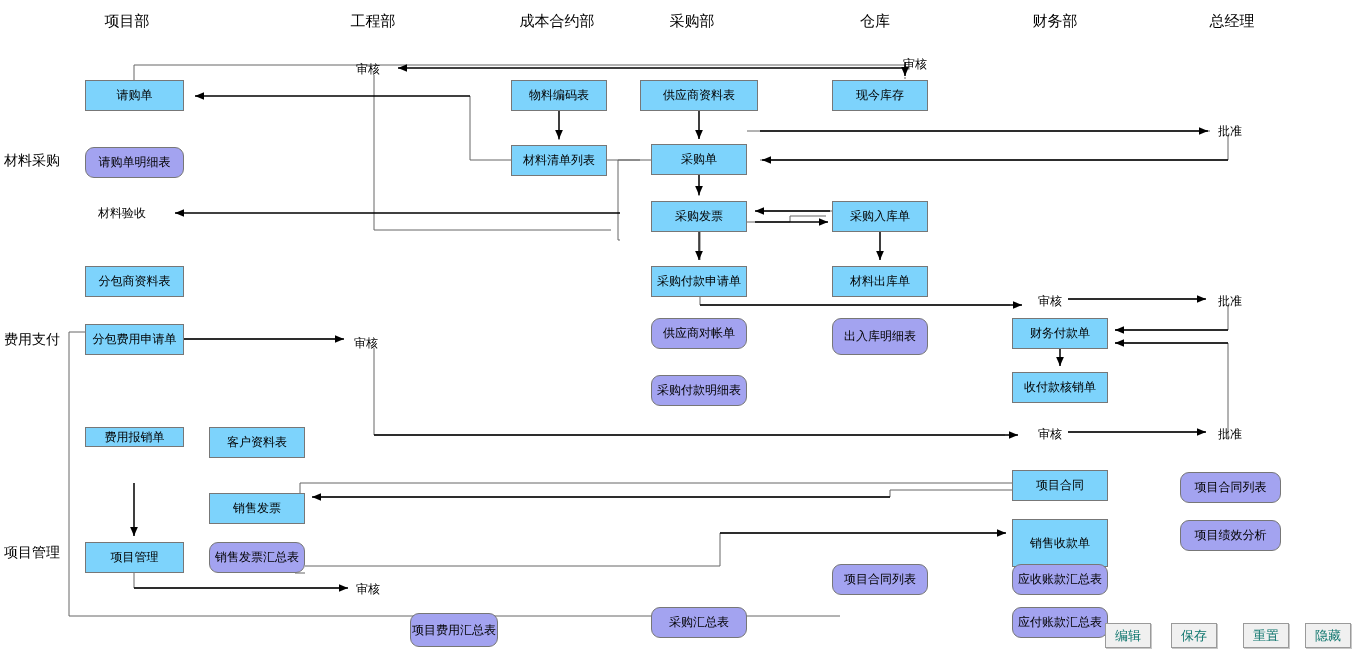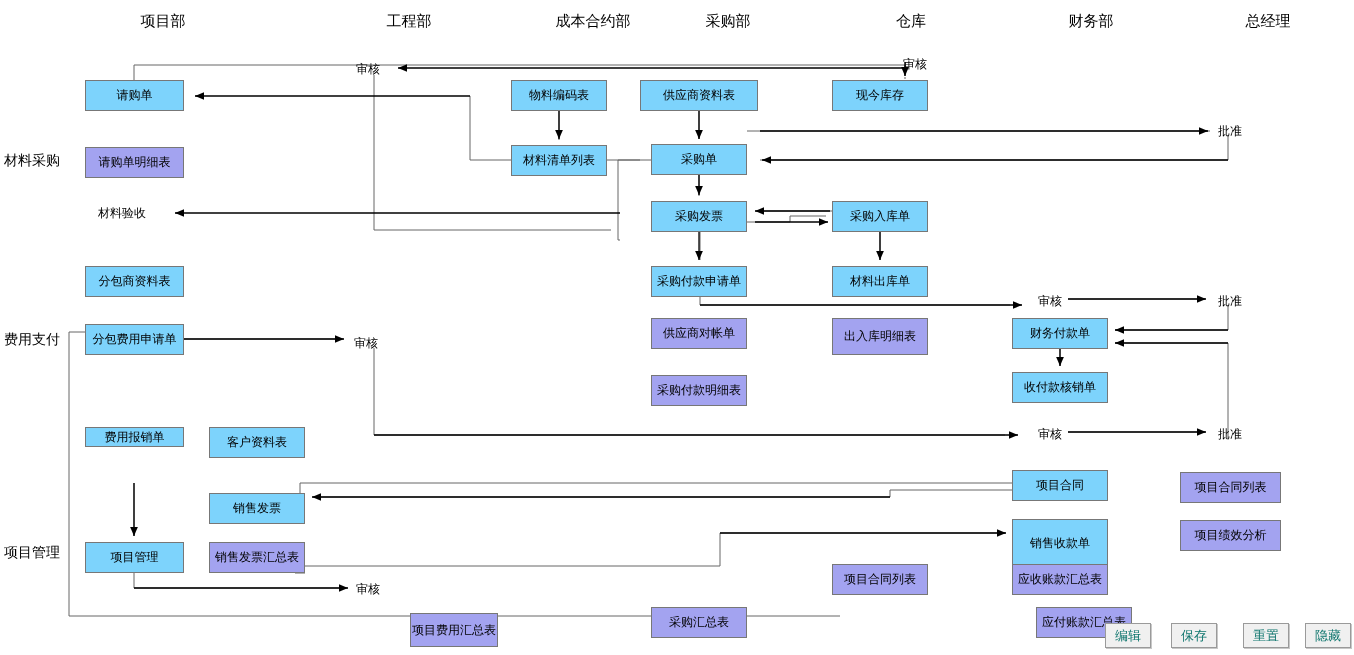--- a/index.html
+++ b/index.html
@@ -13,42 +13,41 @@
   }
   #canvas{position:absolute;left:0;top:0;width:1354px;height:655px;}
   svg.lines{position:absolute;left:0;top:0;width:1354px;height:655px;pointer-events:none;}
 
   .col-header{
     position:absolute;
     font-size:15px;
     color:#000;
     white-space:nowrap;
     transform:translateX(-50%);
-    margin-left:36px;
   }
   .row-label{
     position:absolute;
     font-size:14px;
     color:#000;
     white-space:nowrap;
   }
   .node{
     position:absolute;
     box-sizing:border-box;
     border:1px solid #777777;
     display:flex;
     align-items:center;
     justify-content:center;
     font-size:12px;
     color:#000;
     white-space:nowrap;
     cursor:default;
   }
   .node.green{background:#7dd3fc;font-family:Liberation Serif, serif;}
-  .node.purple{background:#a3a3f0;}
+  .node.purple{background:#a3a3f0;border-radius:9px;}
   .flowlabel{
     position:absolute;
     font-size:12px;
     color:#000;
     white-space:nowrap;
   }
   .btn{
     position:absolute;
     box-sizing:border-box;
     border:1px solid #9a9a9a;
@@ -233,20 +232,20 @@
   <div class="node purple" style="left:1180px;top:472px;width:101px;height:31px">项目合同列表</div>
   <div class="node green" style="left:209px;top:493px;width:96px;height:31px">销售发票</div>
   <div class="node green" style="left:1012px;top:519px;width:96px;height:48px">销售收款单</div>
   <div class="node purple" style="left:1180px;top:520px;width:101px;height:31px">项目绩效分析</div>
   <div class="node green" style="left:85px;top:542px;width:99px;height:31px">项目管理</div>
   <div class="node purple" style="left:209px;top:542px;width:96px;height:31px">销售发票汇总表</div>
   <div class="node purple" style="left:832px;top:564px;width:96px;height:31px">项目合同列表</div>
   <div class="node purple" style="left:1012px;top:564px;width:96px;height:31px">应收账款汇总表</div>
   <div class="node purple" style="left:410px;top:613px;width:88px;height:34px">项目费用汇总表</div>
   <div class="node purple" style="left:651px;top:607px;width:96px;height:31px">采购汇总表</div>
-  <div class="node purple" style="left:1036px;top:607px;width:96px;height:31px">应付账款汇总表</div>
+  <div class="node purple" style="left:1012px;top:607px;width:96px;height:31px">应付账款汇总表</div>
 
   <div class="btn" style="left:1105px;top:623px;width:46px;height:25px">编辑</div>
   <div class="btn" style="left:1171px;top:623px;width:46px;height:25px">保存</div>
   <div class="btn" style="left:1243px;top:623px;width:46px;height:25px">重置</div>
   <div class="btn" style="left:1305px;top:623px;width:46px;height:25px">隐藏</div>
 
 </div>
 
 </body></html>

